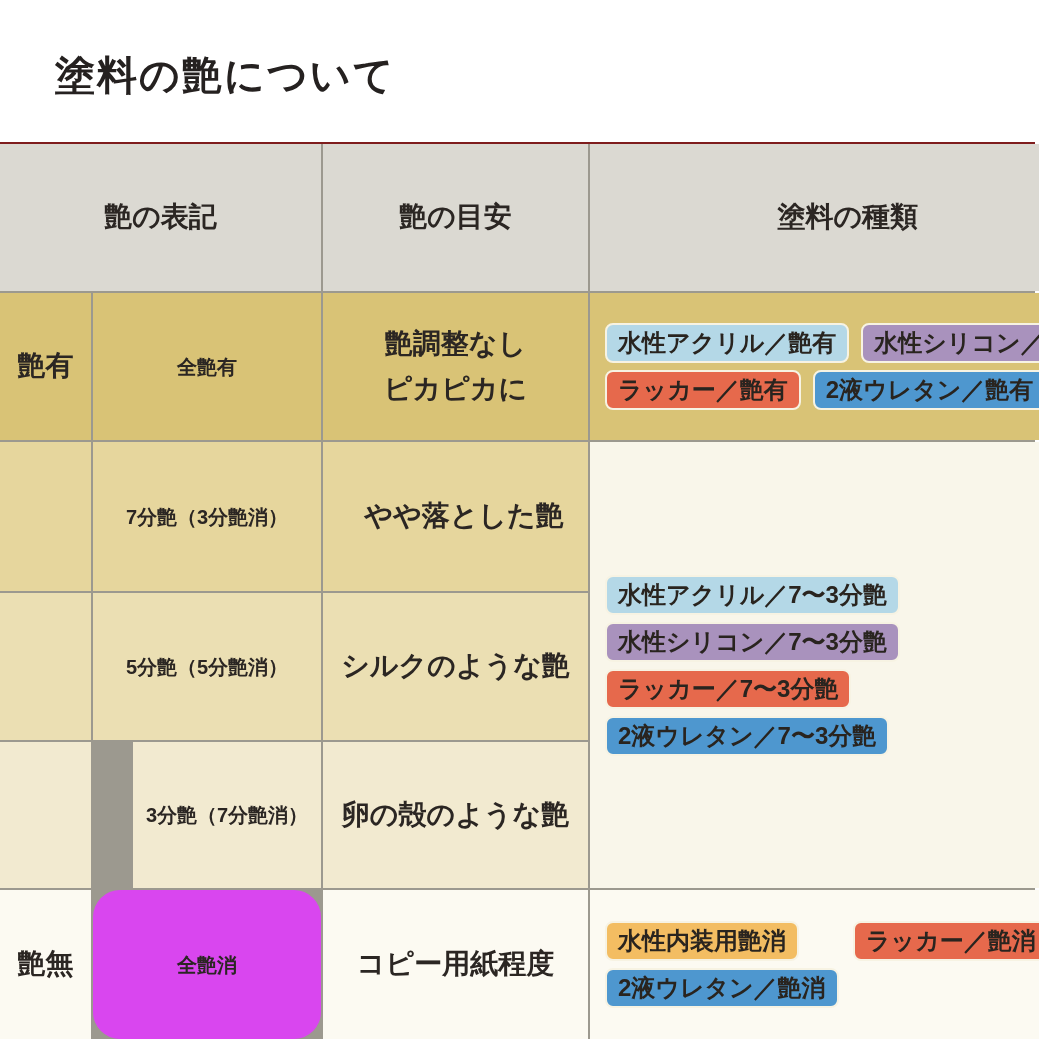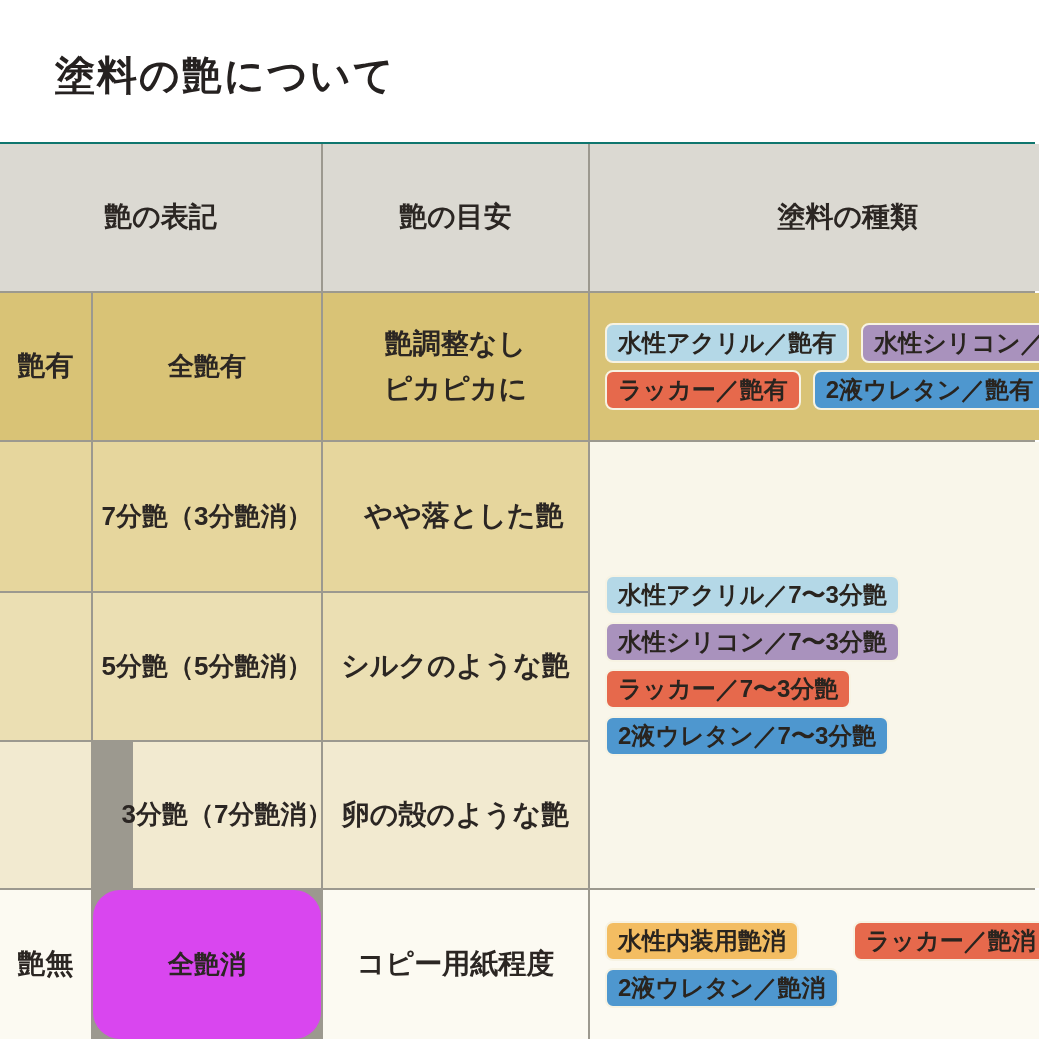--- a/index.html
+++ b/index.html
@@ -20,34 +20,34 @@
   }
   .gloss-table {
     position: absolute;
     left: 0; top: 142px;
     width: 1035px; height: 897px;
     display: grid;
     grid-template-columns: 91px 228px 265px 1fr;
     grid-template-rows: 147px 147px 149px 147px 146px 1fr;
     gap: 2px;
     background: #9c998f;      
-    border-top: 2px solid #0f766e;
+    border-top: 2px solid #7f1d1d;
   }
   .cell {
     display: flex;
     align-items: center;
     justify-content: center;
     font-weight: bold;
     font-size: 28px;
     color: #2b2623;
     text-align: center;
     line-height: 1.6;
     white-space: nowrap;
   }
-  .cell.notation { font-size: 26px; }
+  .cell.notation { font-size: 20px; }
   
   .h-a { grid-column: 1 / 3; grid-row: 1; }
   .h-b { grid-column: 3 / 4; grid-row: 1; }
   .h-c { grid-column: 4 / 5; grid-row: 1; }
   
   .paints-cell {
     display: flex;
     flex-direction: column;
     align-items: flex-start;
     justify-content: center;

